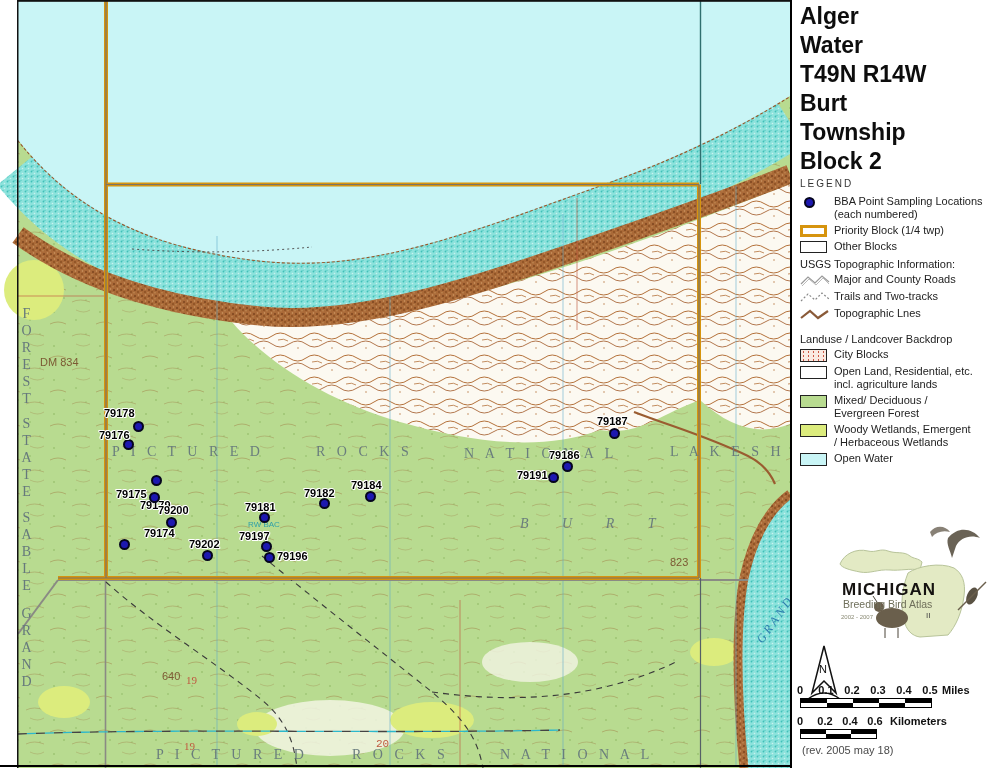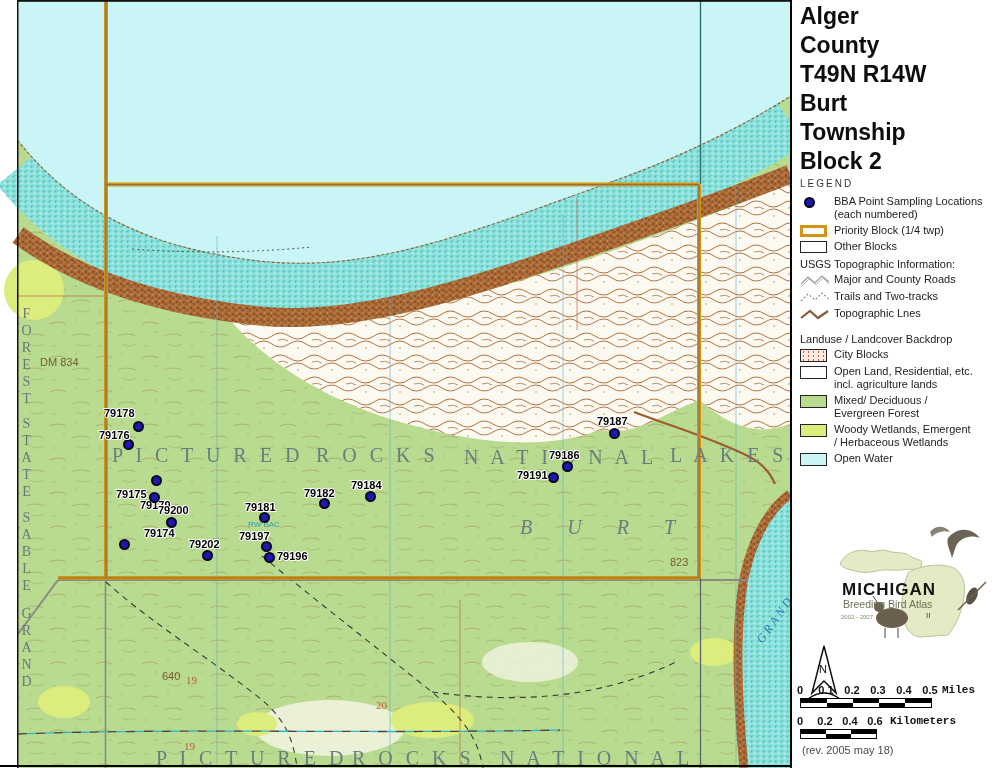--- a/index.html
+++ b/index.html
@@ -2,21 +2,21 @@
 <html><head>
 <meta charset="utf-8">
 <style>
   html,body{margin:0;padding:0;width:1000px;height:768px;overflow:hidden;background:#fff;
     font-family:"Liberation Sans",sans-serif;}
   #frame{position:relative;width:1000px;height:768px;background:#fff;}
   
   #map-area{position:absolute;left:0;top:0;width:790px;height:768px;background:#fff;}
   #map-svg{position:absolute;left:0;top:0;}
   #map-labels,#map-points{position:absolute;left:0;top:0;width:790px;height:768px;pointer-events:none;}
-  .pl-h,.pl-hw{position:absolute;font-family:"Liberation Serif",serif;color:#66797c;font-size:20px;
+  .pl-h,.pl-hw{position:absolute;font-family:"Liberation Serif",serif;color:#66797c;font-size:14px;
     letter-spacing:4px;white-space:nowrap;opacity:.95;}
   .pl-hw{letter-spacing:15px;}
   .pl-v{position:absolute;font-family:"Liberation Serif",serif;color:#66797c;font-size:14px;
     writing-mode:vertical-rl;text-orientation:upright;letter-spacing:2px;white-space:nowrap;}
   .pl-water{position:absolute;font-family:"Liberation Serif",serif;font-style:italic;color:#2e7fae;
     font-size:12px;letter-spacing:3px;transform:rotate(-55deg);white-space:nowrap;}
   .pl-tb{position:absolute;font-size:11px;color:#7c5a34;white-space:nowrap;}
   .pl-tt{position:absolute;font-size:8px;color:#2fa0a8;white-space:nowrap;}
   .pl-red{position:absolute;font-size:11px;color:#c05a40;font-family:"Liberation Serif",serif;white-space:nowrap;}
   .bba-dot{position:absolute;width:11px;height:11px;border-radius:50%;
@@ -44,21 +44,21 @@
     background-image:radial-gradient(#cc5844 30%,transparent 31%);background-size:5px 4px;}
   .sw-open-land{border:1px solid #222;background:#fff;height:13px;}
   .sw-forest{border:1px solid #222;background:#b8db90;height:13px;}
   .sw-wetland{border:1px solid #222;background:#dcec7d;height:13px;}
   .sw-water{border:1px solid #222;background:#c9f5f6;height:13px;}
   #logo{position:absolute;left:38px;top:518px;}
   #north{position:absolute;left:12px;top:643px;}
   .sb{position:absolute;left:8px;width:198px;}
   .sb-ticks{position:relative;height:12px;font-size:11px;font-weight:bold;color:#111;}
   .sb-ticks .tick{position:absolute;transform:translateX(-50%);}
-  .sb-ticks .unit{position:absolute;transform:none;font-family:Liberation Mono, monospace;}
+  .sb-ticks .unit{position:absolute;transform:none;}
   .sb-bar{display:flex;border:1px solid #000;height:8px;box-sizing:content-box;margin-top:2px;}
   .sb-seg{flex:1;}
   #rev-note{position:absolute;left:10px;top:744px;font-size:11px;color:#4a4a4a;}
 </style>
 </head>
 <body>
 
 <div id="frame">
 
   <div id="map-area">
@@ -184,21 +184,21 @@
         <div class="pl-v" style="left: 18px; top: 416px;">STATE</div>
         <div class="pl-v" style="left: 18px; top: 510px;">SABLE</div>
         <div class="pl-v" style="left: 18px; top: 606px;">GRAND</div>
         <div class="pl-water" style="left: 748px; top: 612px;">GRAND</div>
         <div class="pl-tb" style="left: 40px; top: 356px;">DM 834</div>
         <div class="pl-tb" style="left: 162px; top: 670px;">640</div>
         <div class="pl-tb" style="left: 670px; top: 556px;">823</div>
         <div class="pl-tt" style="left: 248px; top: 520px;">RW BAC</div>
         <div class="pl-red" style="left: 186px; top: 674px;">19</div>
         <div class="pl-red" style="left: 184px; top: 740px;">19</div>
-        <div class="pl-red" style="left: 376px; top: 699px;">20</div>
+        <div class="pl-red" style="left: 376px; top: 738px; font-family: Liberation Mono, monospace;">20</div>
       </div>
     <div id="map-points">
         <div class="bba-dot" style="left: 132.5px; top: 420.5px;"></div>
         <div class="bba-lbl" style="left: 104px; top: 407px;">79178</div>
         <div class="bba-dot" style="left: 122.5px; top: 438.5px;"></div>
         <div class="bba-lbl" style="left: 99px; top: 429px;">79176</div>
         <div class="bba-dot" style="left: 150.5px; top: 474.5px;"></div>
         <div class="bba-lbl" style="left: 140px; top: 463px; margin-top: 36px;">79179</div>
         <div class="bba-dot" style="left: 148.5px; top: 491.5px;"></div>
         <div class="bba-lbl" style="left: 116px; top: 488px;">79175</div>
@@ -226,21 +226,21 @@
         <div class="bba-lbl" style="left: 597px; top: 415px;">79187</div>
       </div>
   </div>
 
   <div id="divider"></div>
   <div id="bottomline"></div>
 
   <div id="sidebar">
     <div id="title">
         <div>Alger</div>
-        <div>County</div>
+        <div>Water</div>
         <div>T49N R14W</div>
         <div>Burt</div>
         <div>Township</div>
         <div>Block 2</div>
       </div>
 
     <div id="legend">
       <div class="lg-heading">LEGEND</div>
       <div id="lg-body">
           <div class="lg-row">

